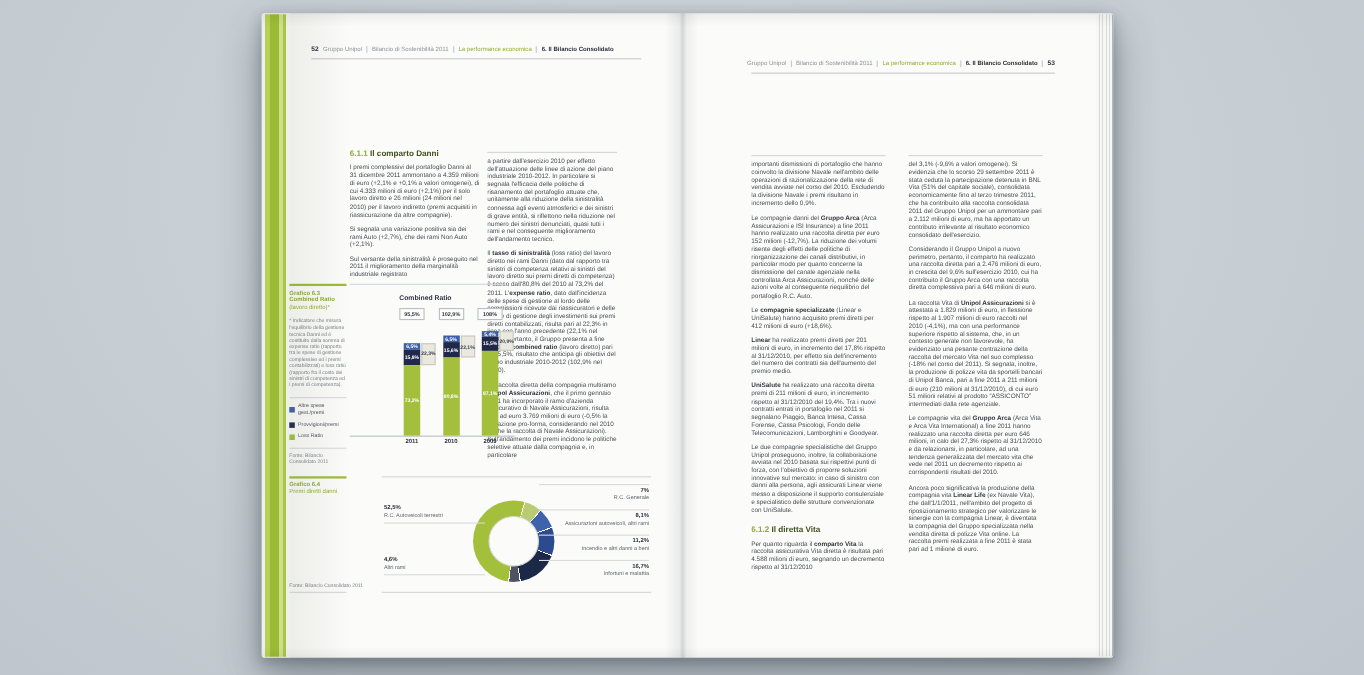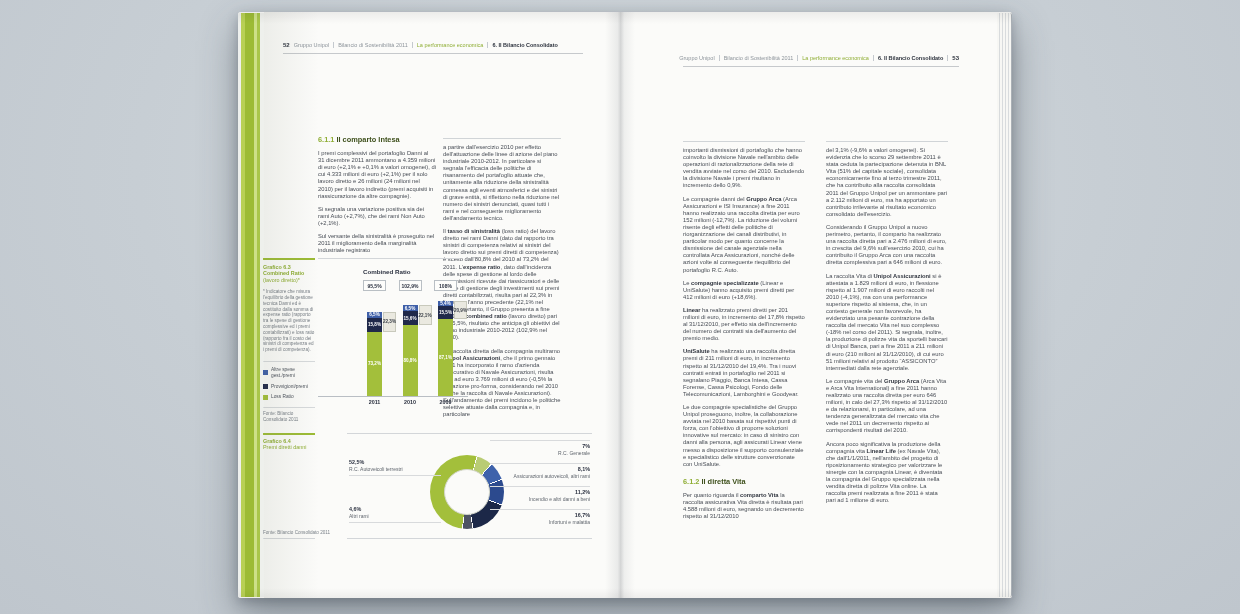--- a/index.html
+++ b/index.html
@@ -119,21 +119,21 @@
   <div class="pheader" style="left:445px;top:43px;width:276px;justify-content:flex-end;">
     <span class="hmut">Gruppo Unipol</span>
     <span class="hmut hsep">Bilancio di Sostenibilità 2011</span>
     <span class="hacc hsep">La performance economica</span>
     <span class="hstr hsep">6. Il Bilancio Consolidato</span>
     <span class="hnum hsep">53</span>
   </div>
   <div class="hrule" style="left:445px;top:54px;width:276px;"></div>
 
   <div class="tcol" style="left:80px;top:124px;width:118px;height:126px;">
-      <div class="col-heading"><span class="num">6.1.1</span><span>Il comparto Intesa</span></div>
+      <div class="col-heading"><span class="num">6.1.1</span><span>Il comparto Danni</span></div>
       <p><span>I premi complessivi del portafoglio Danni al 31 dicembre 2011 ammontano a 4.359 milioni di euro (+2,1% e +0,1% a valori omogenei), di cui 4.333 milioni di euro (+2,1%) per il solo lavoro diretto e 26 milioni (24 milioni nel 2010) per il lavoro indiretto (premi acquisiti in riassicurazione da altre compagnie).</span></p>
       <p><span>Si segnala una variazione positiva sia dei rami Auto (+2,7%), che dei rami Non Auto (+2,1%).</span></p>
       <p><span>Sul versante della sinistralità è proseguito nel 2011 il miglioramento della marginalità industriale registrato</span></p>
     </div>
   <div class="tcol cont" style="left:205px;top:126px;width:118px;height:300px;">
       <p><span>a partire dall'esercizio 2010 per effetto dell'attuazione delle linee di azione del piano industriale 2010-2012. In particolare si segnala l'efficacia delle politiche di risanamento del portafoglio attuate che, unitamente alla riduzione della sinistralità connessa agli eventi atmosferici e dei sinistri di grave entità, si riflettono nella riduzione nel numero dei sinistri denunciati, quasi tutti i rami e nel conseguente miglioramento dell'andamento tecnico.</span></p>
       <p><span>Il </span><span class="b">tasso di sinistralità</span><span> (loss ratio) del lavoro diretto nei rami Danni (dato dal rapporto tra sinistri di competenza relativi ai sinistri del lavoro diretto sui premi diretti di competenza) è sceso dall'80,8% del 2010 al 73,2% del 2011. L'</span><span class="b">expense ratio</span><span>, dato dall'incidenza delle spese di gestione al lordo delle commissioni ricevute dai riassicuratori e delle spese di gestione degli investimenti sui premi diretti contabilizzati, risulta pari al 22,3% in linea con l'anno precedente (22,1% nel 2010). Pertanto, il Gruppo presenta a fine 2011 un </span><span class="b">combined ratio</span><span> (lavoro diretto) pari al 95,5%, risultato che anticipa gli obiettivi del piano industriale 2010-2012 (102,9% nel 2010).</span></p>
       <p><span>La raccolta diretta della compagnia multiramo </span><span class="b">Unipol Assicurazioni</span><span>, che il primo gennaio 2011 ha incorporato il ramo d'azienda assicurativo di Navale Assicurazioni, risulta pari ad euro 3.769 milioni di euro (-0,5% la variazione pro-forma, considerando nel 2010 anche la raccolta di Navale Assicurazioni). Sull'andamento dei premi incidono le politiche selettive attuate dalla compagnia e, in particolare</span></p>
     </div>
   <div class="tcol cont" style="left:445px;top:129px;width:122px;height:412px;">

